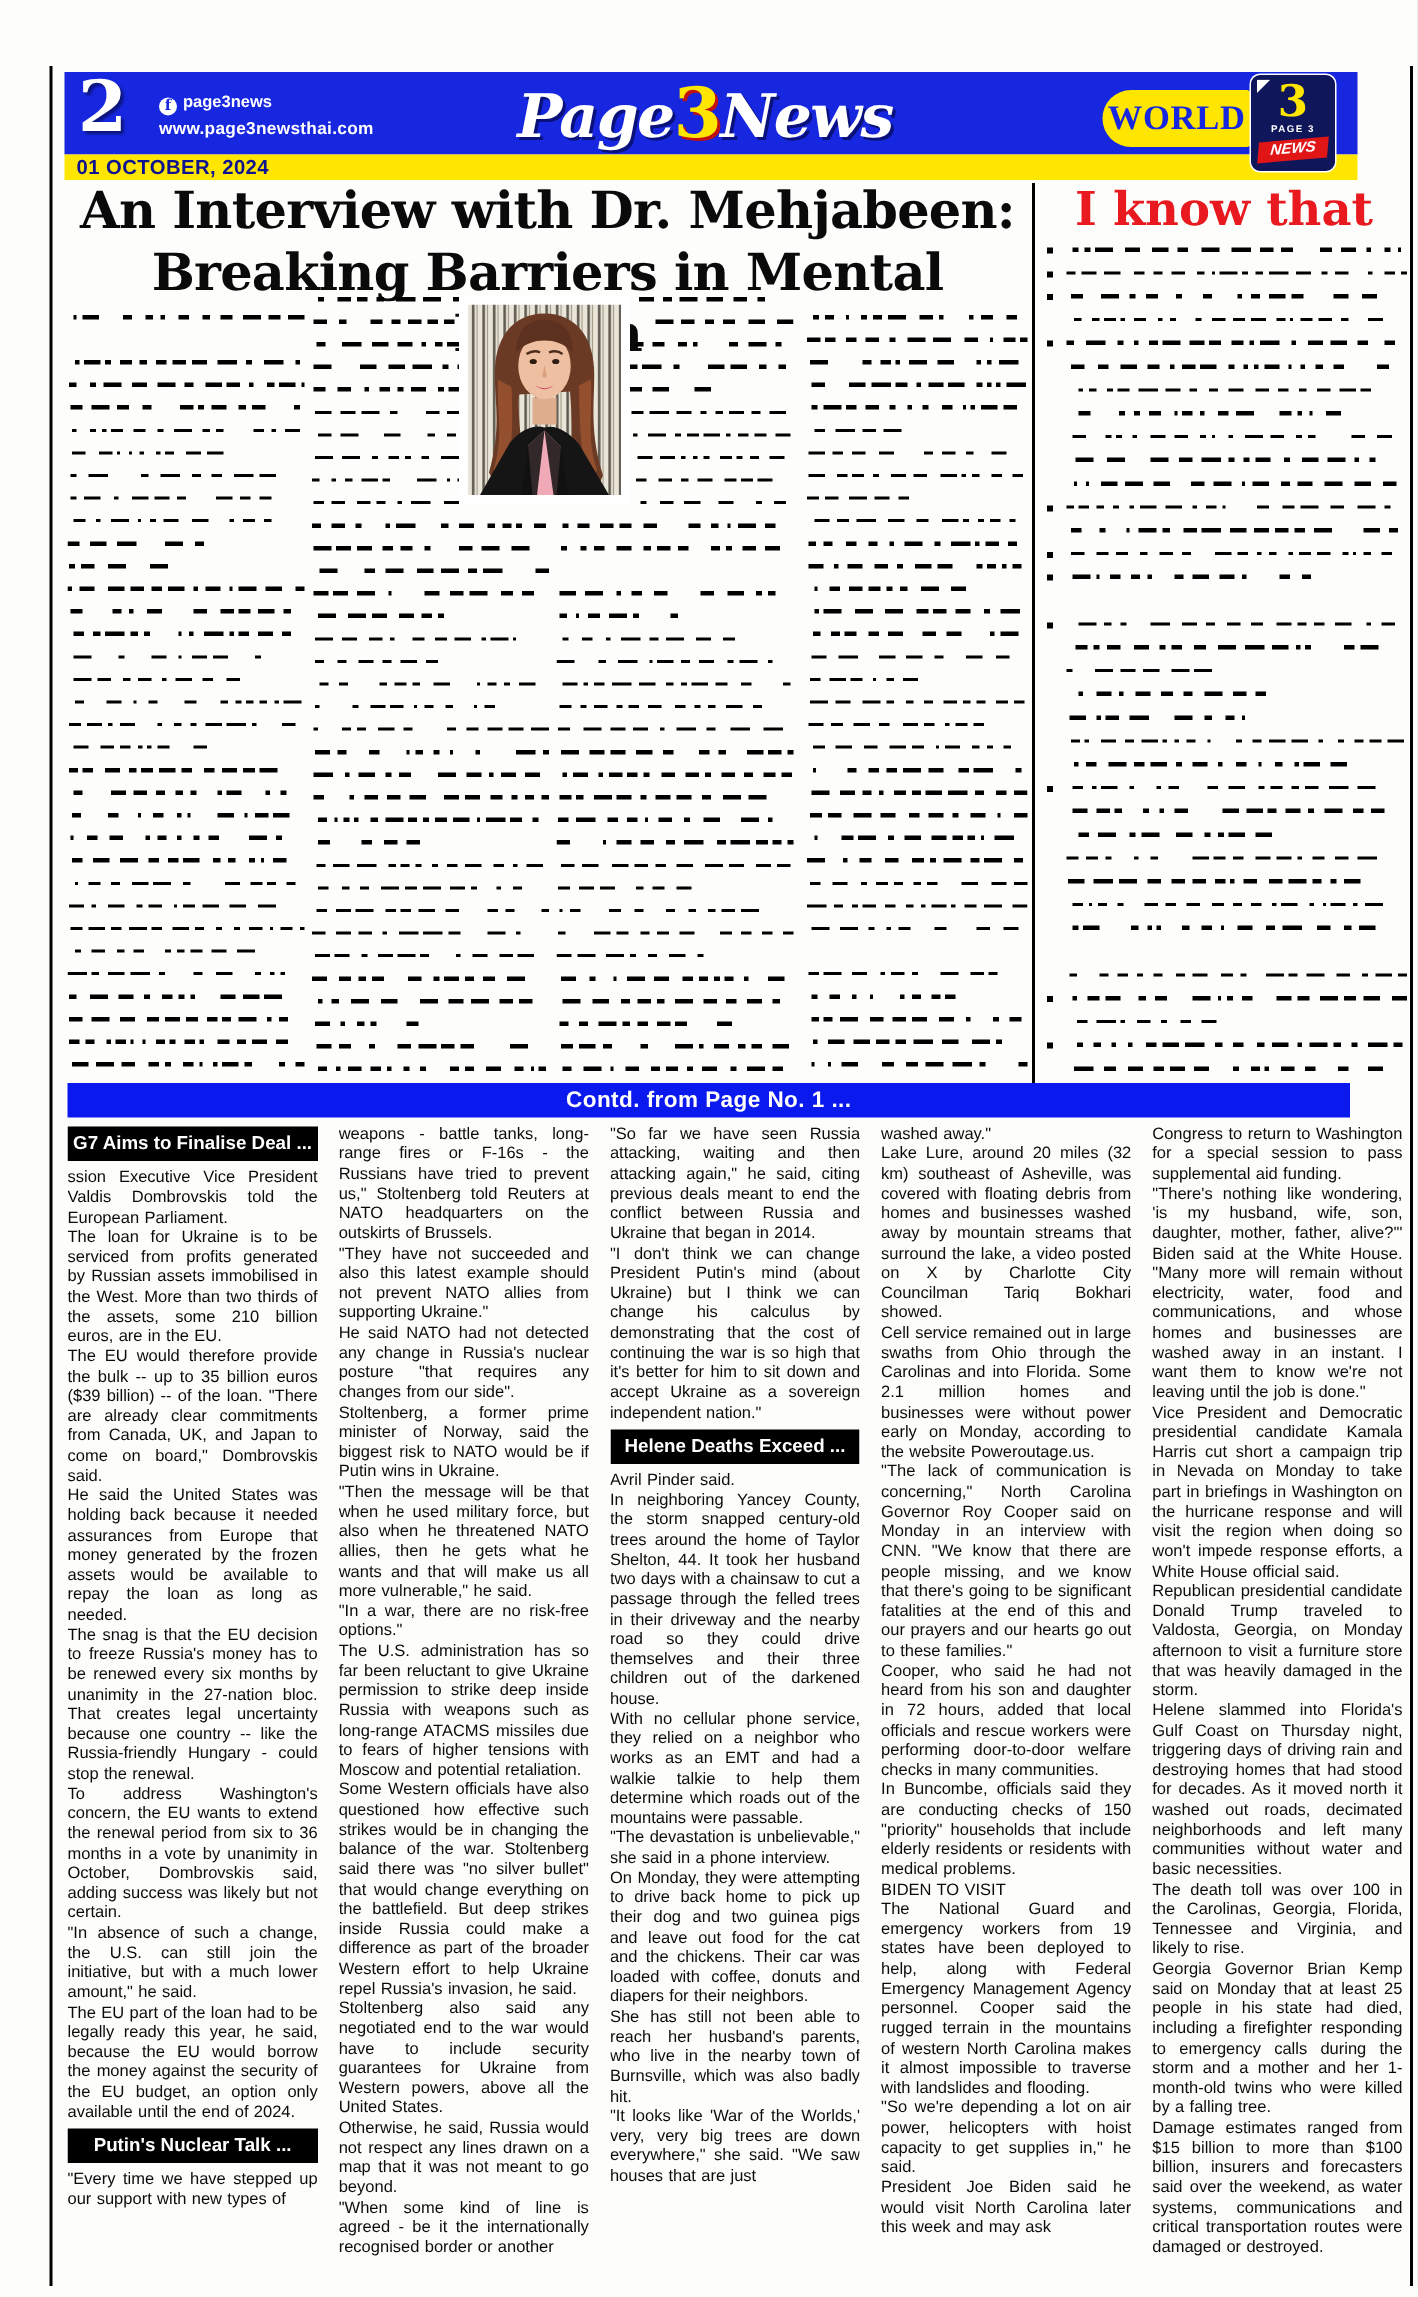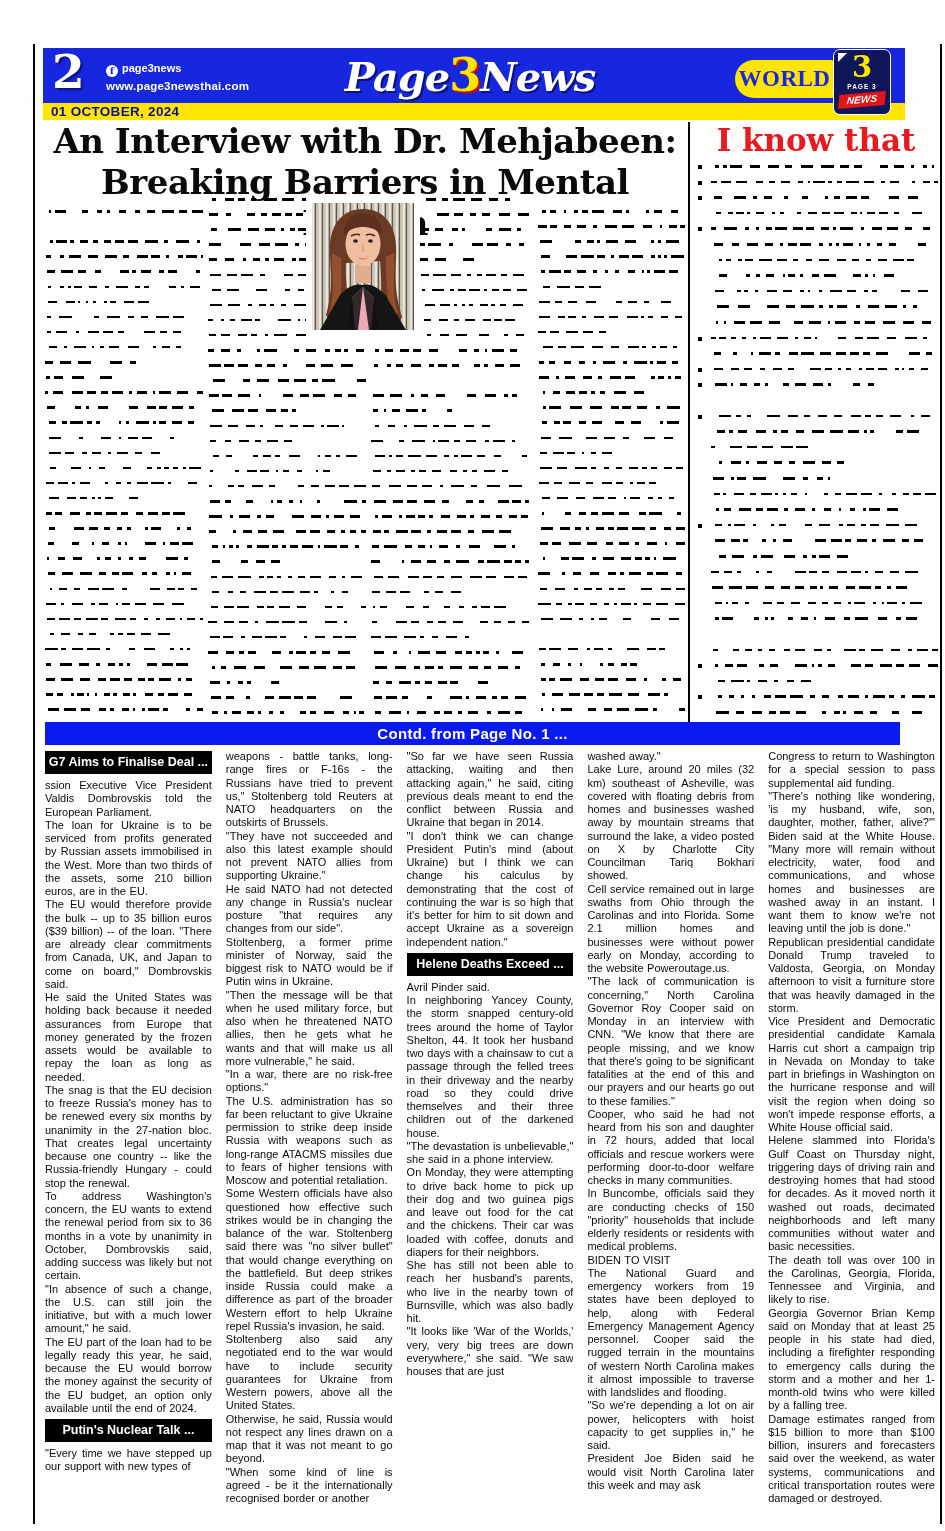--- a/index.html
+++ b/index.html
@@ -2289,42 +2289,43 @@
         <p class="np">Stoltenberg also said any negotiated end to the war would have to include security guarantees for Ukraine from Western powers, above all the United States.</p>
         <p class="np">Otherwise, he said, Russia would not respect any lines drawn on a map that it was not meant to go beyond.</p>
         <p class="np">"When some kind of line is agreed - be it the internationally recognised border or another</p>
       </div>
     <div class="bcol">
         <p class="np">"So far we have seen Russia attacking, waiting and then attacking again," he said, citing previous deals meant to end the conflict between Russia and Ukraine that began in 2014.</p>
         <p class="np">"I don't think we can change President Putin's mind (about Ukraine) but I think we can change his calculus by demonstrating that the cost of continuing the war is so high that it's better for him to sit down and accept Ukraine as a sovereign independent nation."</p>
         <div class="col-header">Helene Deaths Exceed ...</div>
         <p class="np">Avril Pinder said.</p>
         <p class="np">In neighboring Yancey County, the storm snapped century-old trees around the home of Taylor Shelton, 44. It took her husband two days with a chainsaw to cut a passage through the felled trees in their driveway and the nearby road so they could drive themselves and their three children out of the darkened house.</p>
+        <p class="np">With no cellular phone service, they relied on a neighbor who works as an EMT and had a walkie talkie to help them determine which roads out of the mountains were passable.</p>
         <p class="np">"The devastation is unbelievable," she said in a phone interview.</p>
         <p class="np">On Monday, they were attempting to drive back home to pick up their dog and two guinea pigs and leave out food for the cat and the chickens. Their car was loaded with coffee, donuts and diapers for their neighbors.</p>
         <p class="np">She has still not been able to reach her husband's parents, who live in the nearby town of Burnsville, which was also badly hit.</p>
         <p class="np">"It looks like 'War of the Worlds,' very, very big trees are down everywhere," she said. "We saw houses that are just</p>
       </div>
     <div class="bcol">
         <p class="np">washed away."</p>
         <p class="np">Lake Lure, around 20 miles (32 km) southeast of Asheville, was covered with floating debris from homes and businesses washed away by mountain streams that surround the lake, a video posted on X by Charlotte City Councilman Tariq Bokhari showed.</p>
         <p class="np">Cell service remained out in large swaths from Ohio through the Carolinas and into Florida. Some 2.1 million homes and businesses were without power early on Monday, according to the website Poweroutage.us.</p>
         <p class="np">"The lack of communication is concerning," North Carolina Governor Roy Cooper said on Monday in an interview with CNN. "We know that there are people missing, and we know that there's going to be significant fatalities at the end of this and our prayers and our hearts go out to these families."</p>
         <p class="np">Cooper, who said he had not heard from his son and daughter in 72 hours, added that local officials and rescue workers were performing door-to-door welfare checks in many communities.</p>
         <p class="np">In Buncombe, officials said they are conducting checks of 150 "priority" households that include elderly residents or residents with medical problems.</p>
         <p class="np">BIDEN TO VISIT</p>
         <p class="np">The National Guard and emergency workers from 19 states have been deployed to help, along with Federal Emergency Management Agency personnel. Cooper said the rugged terrain in the mountains of western North Carolina makes it almost impossible to traverse with landslides and flooding.</p>
         <p class="np">"So we're depending a lot on air power, helicopters with hoist capacity to get supplies in," he said.</p>
         <p class="np">President Joe Biden said he would visit North Carolina later this week and may ask</p>
       </div>
     <div class="bcol">
         <p class="np">Congress to return to Washington for a special session to pass supplemental aid funding.</p>
         <p class="np">"There's nothing like wondering, 'is my husband, wife, son, daughter, mother, father, alive?'" Biden said at the White House. "Many more will remain without electricity, water, food and communications, and whose homes and businesses are washed away in an instant. I want them to know we're not leaving until the job is done."</p>
+        <p class="np">Vice President and Democratic presidential candidate Kamala Harris cut short a campaign trip in Nevada on Monday to take part in briefings in Washington on the hurricane response and will visit the region when doing so won't impede response efforts, a White House official said.</p>
         <p class="np">Republican presidential candidate Donald Trump traveled to Valdosta, Georgia, on Monday afternoon to visit a furniture store that was heavily damaged in the storm.</p>
-        <p class="np">Vice President and Democratic presidential candidate Kamala Harris cut short a campaign trip in Nevada on Monday to take part in briefings in Washington on the hurricane response and will visit the region when doing so won't impede response efforts, a White House official said.</p>
         <p class="np">Helene slammed into Florida's Gulf Coast on Thursday night, triggering days of driving rain and destroying homes that had stood for decades. As it moved north it washed out roads, decimated neighborhoods and left many communities without water and basic necessities.</p>
         <p class="np">The death toll was over 100 in the Carolinas, Georgia, Florida, Tennessee and Virginia, and likely to rise.</p>
         <p class="np">Georgia Governor Brian Kemp said on Monday that at least 25 people in his state had died, including a firefighter responding to emergency calls during the storm and a mother and her 1-month-old twins who were killed by a falling tree.</p>
         <p class="np">Damage estimates ranged from $15 billion to more than $100 billion, insurers and forecasters said over the weekend, as water systems, communications and critical transportation routes were damaged or destroyed.</p>
       </div>
   </div>
 
 </div>
 
 </body></html>

